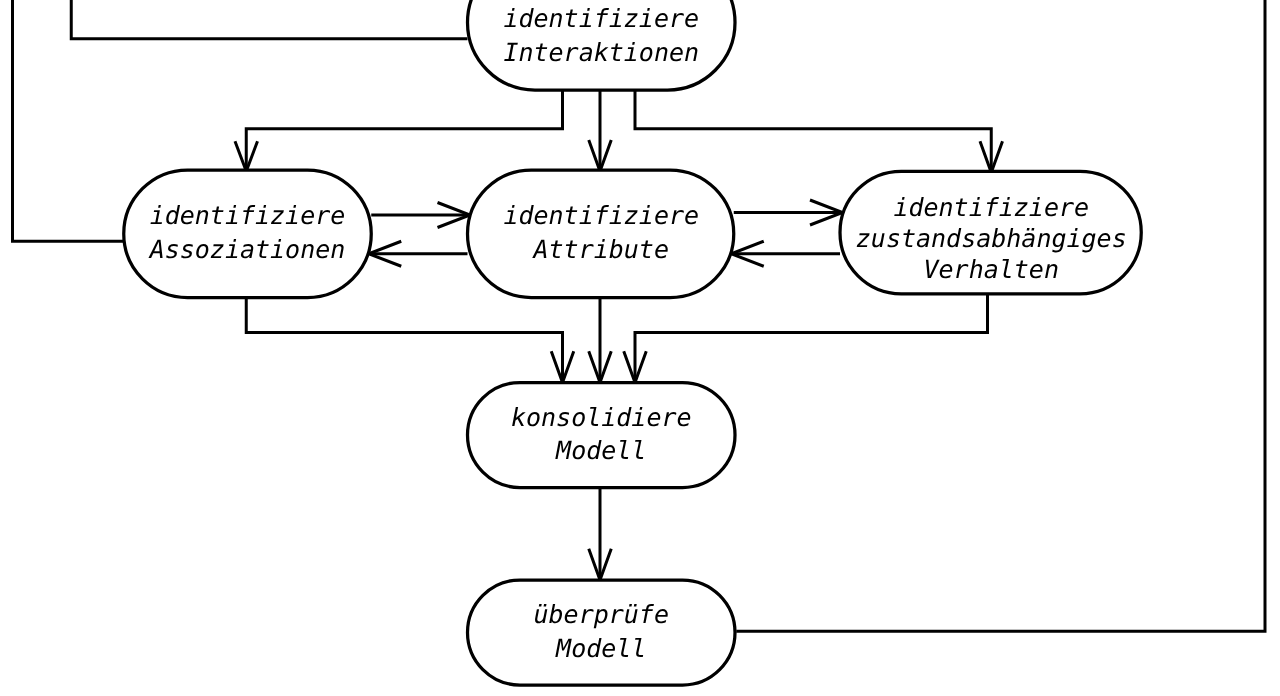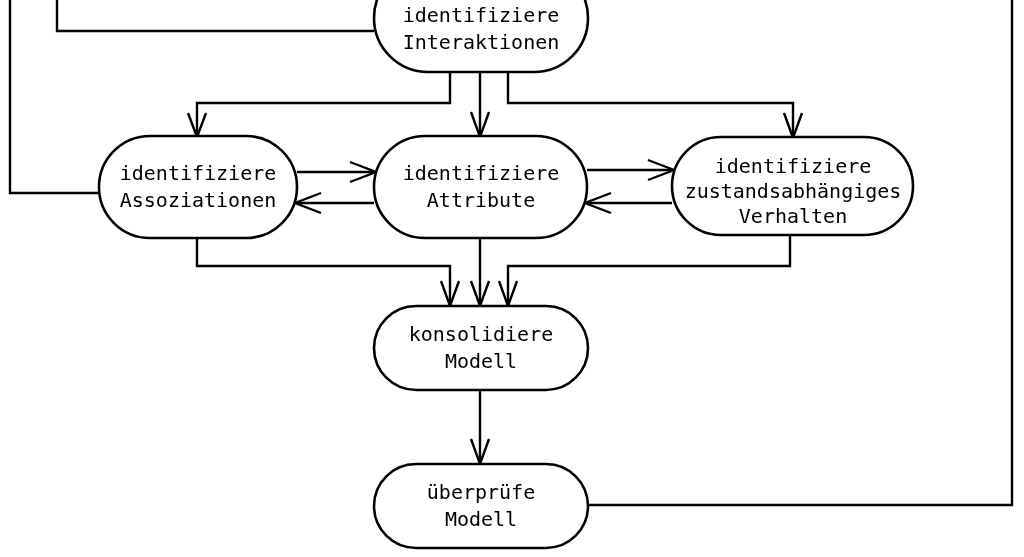--- a/index.html
+++ b/index.html
@@ -11,20 +11,21 @@
     width: 1024px;
     height: 557px;
     overflow: hidden;
     font-family: "DejaVu Sans Mono", "Liberation Mono", monospace;
   }
   #diagram-root {
     position: relative;
     width: 955px;
     height: 557px;
     background: #ffffff;
+    font-style: italic;
   }
   svg#flow {
     display: block;
     width: 1024px;
     height: 557px;
   }
   .node-shape {
     fill: #ffffff;
     stroke: #000000;
     stroke-width: 2.6;

